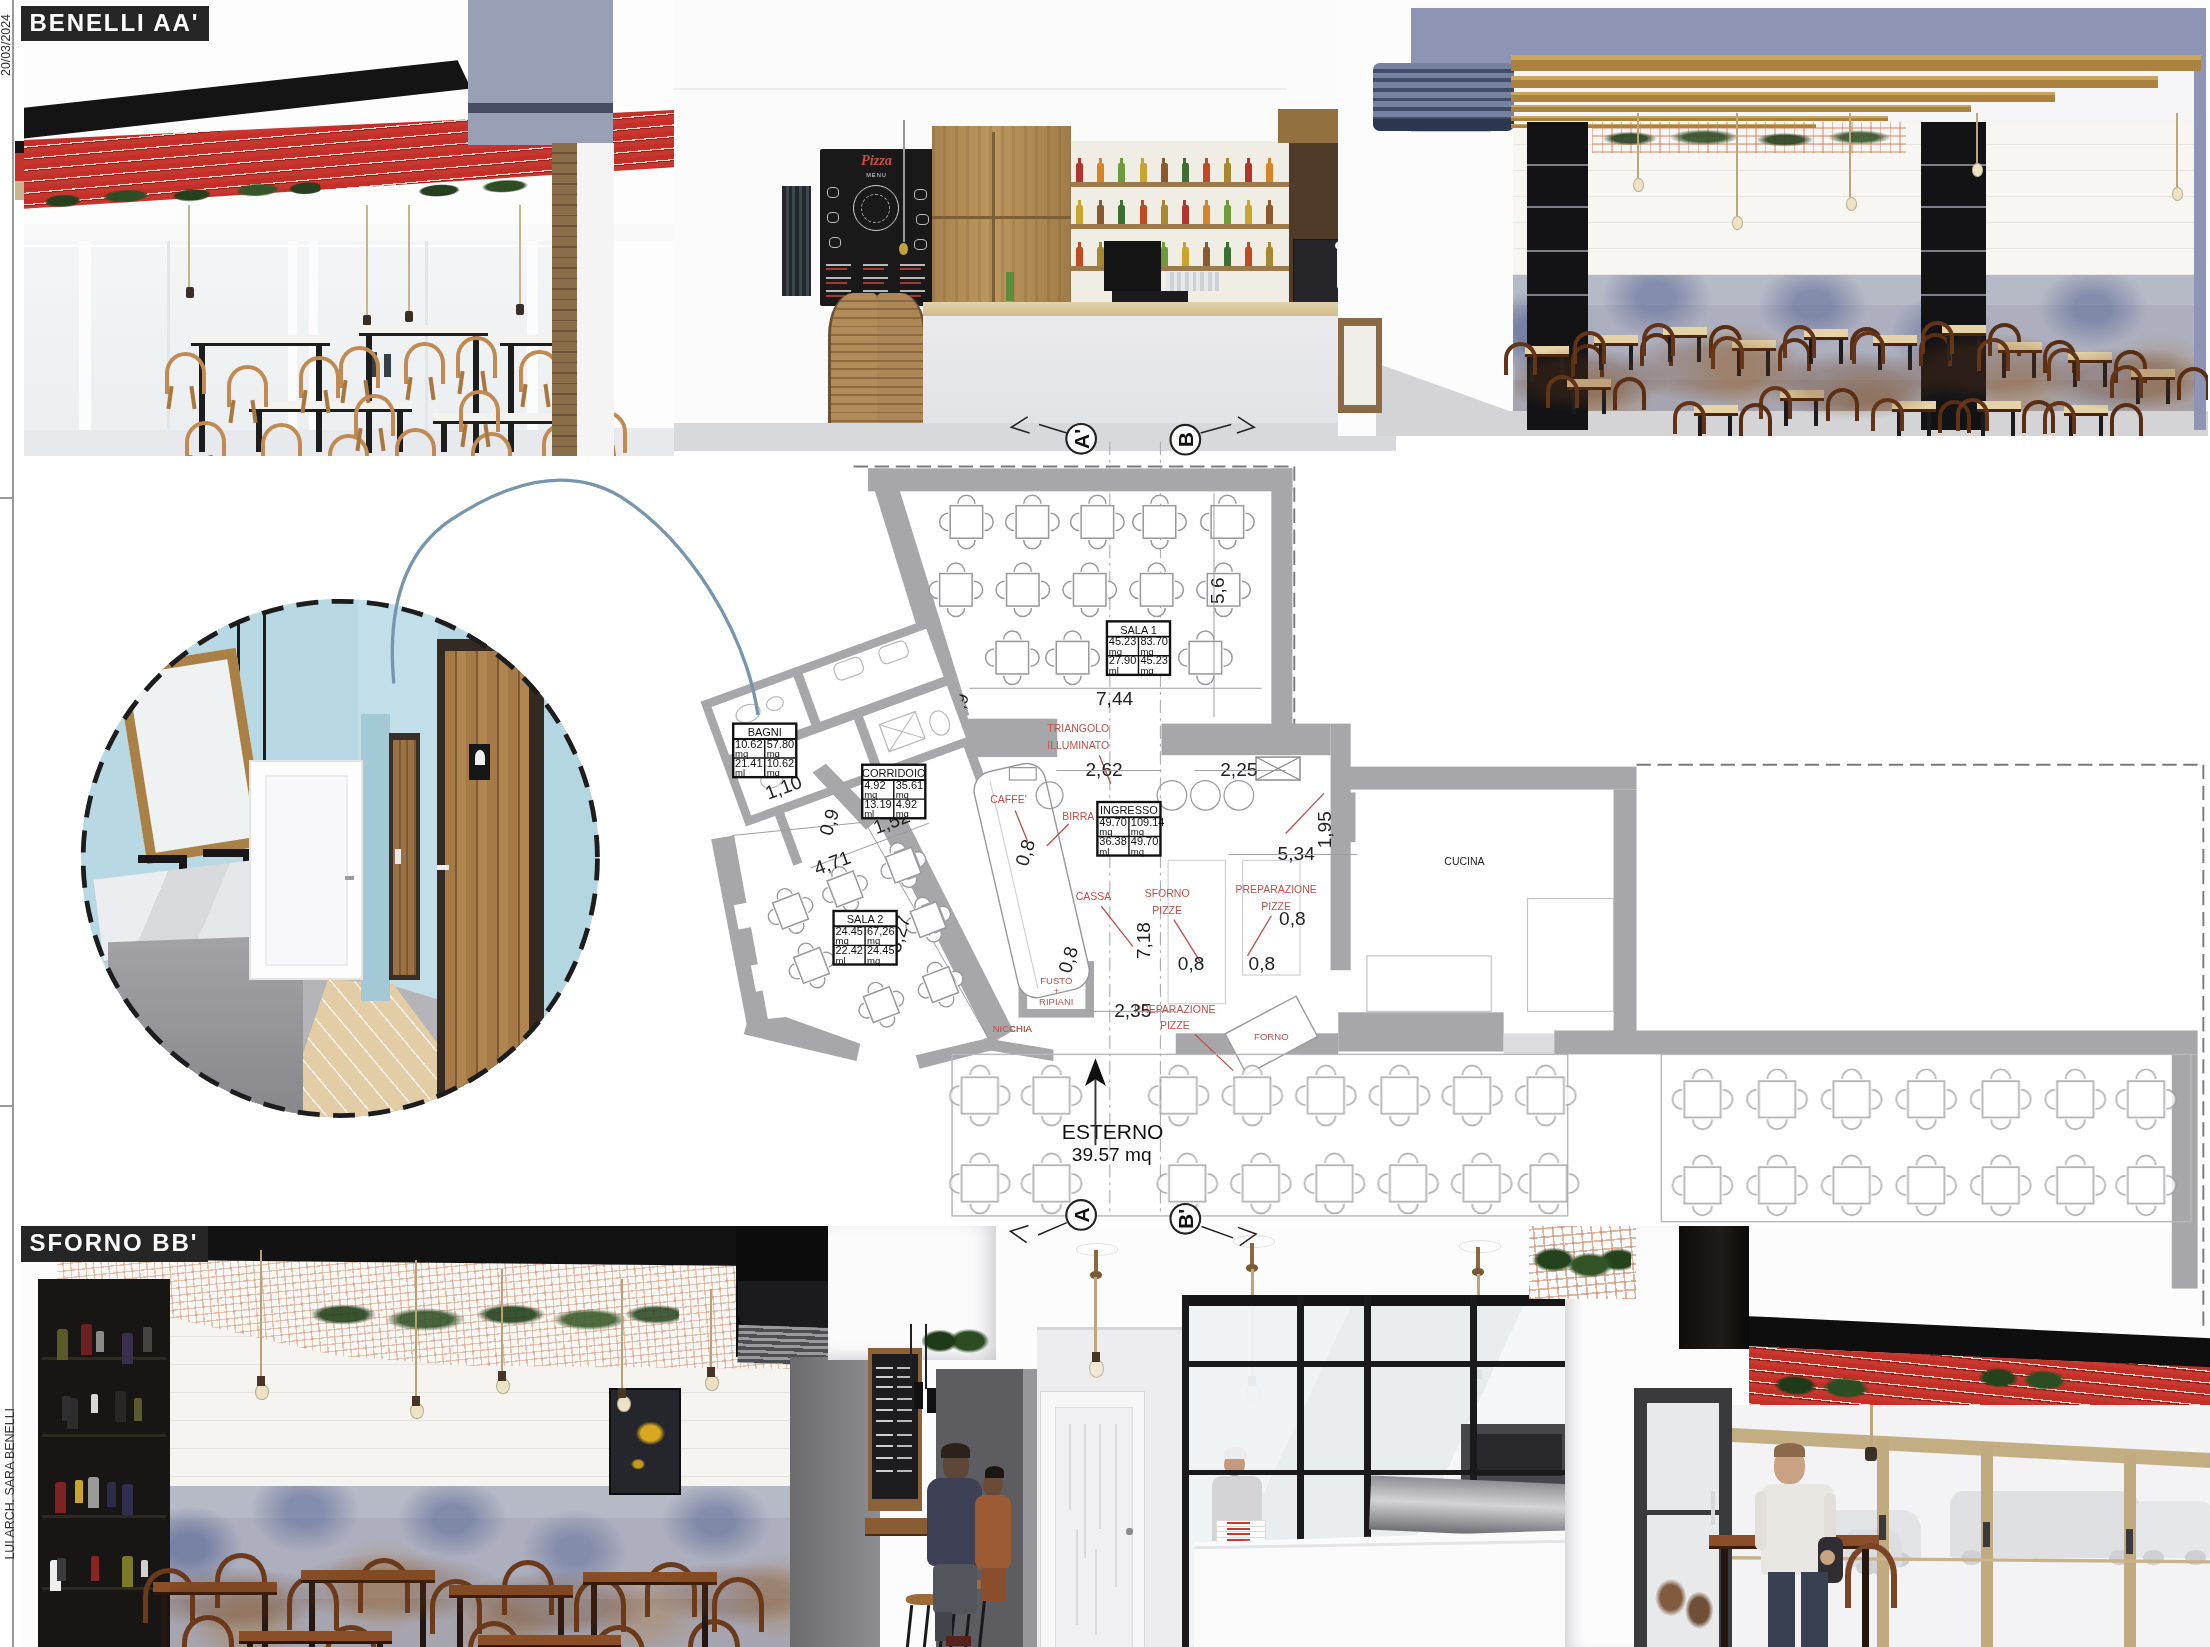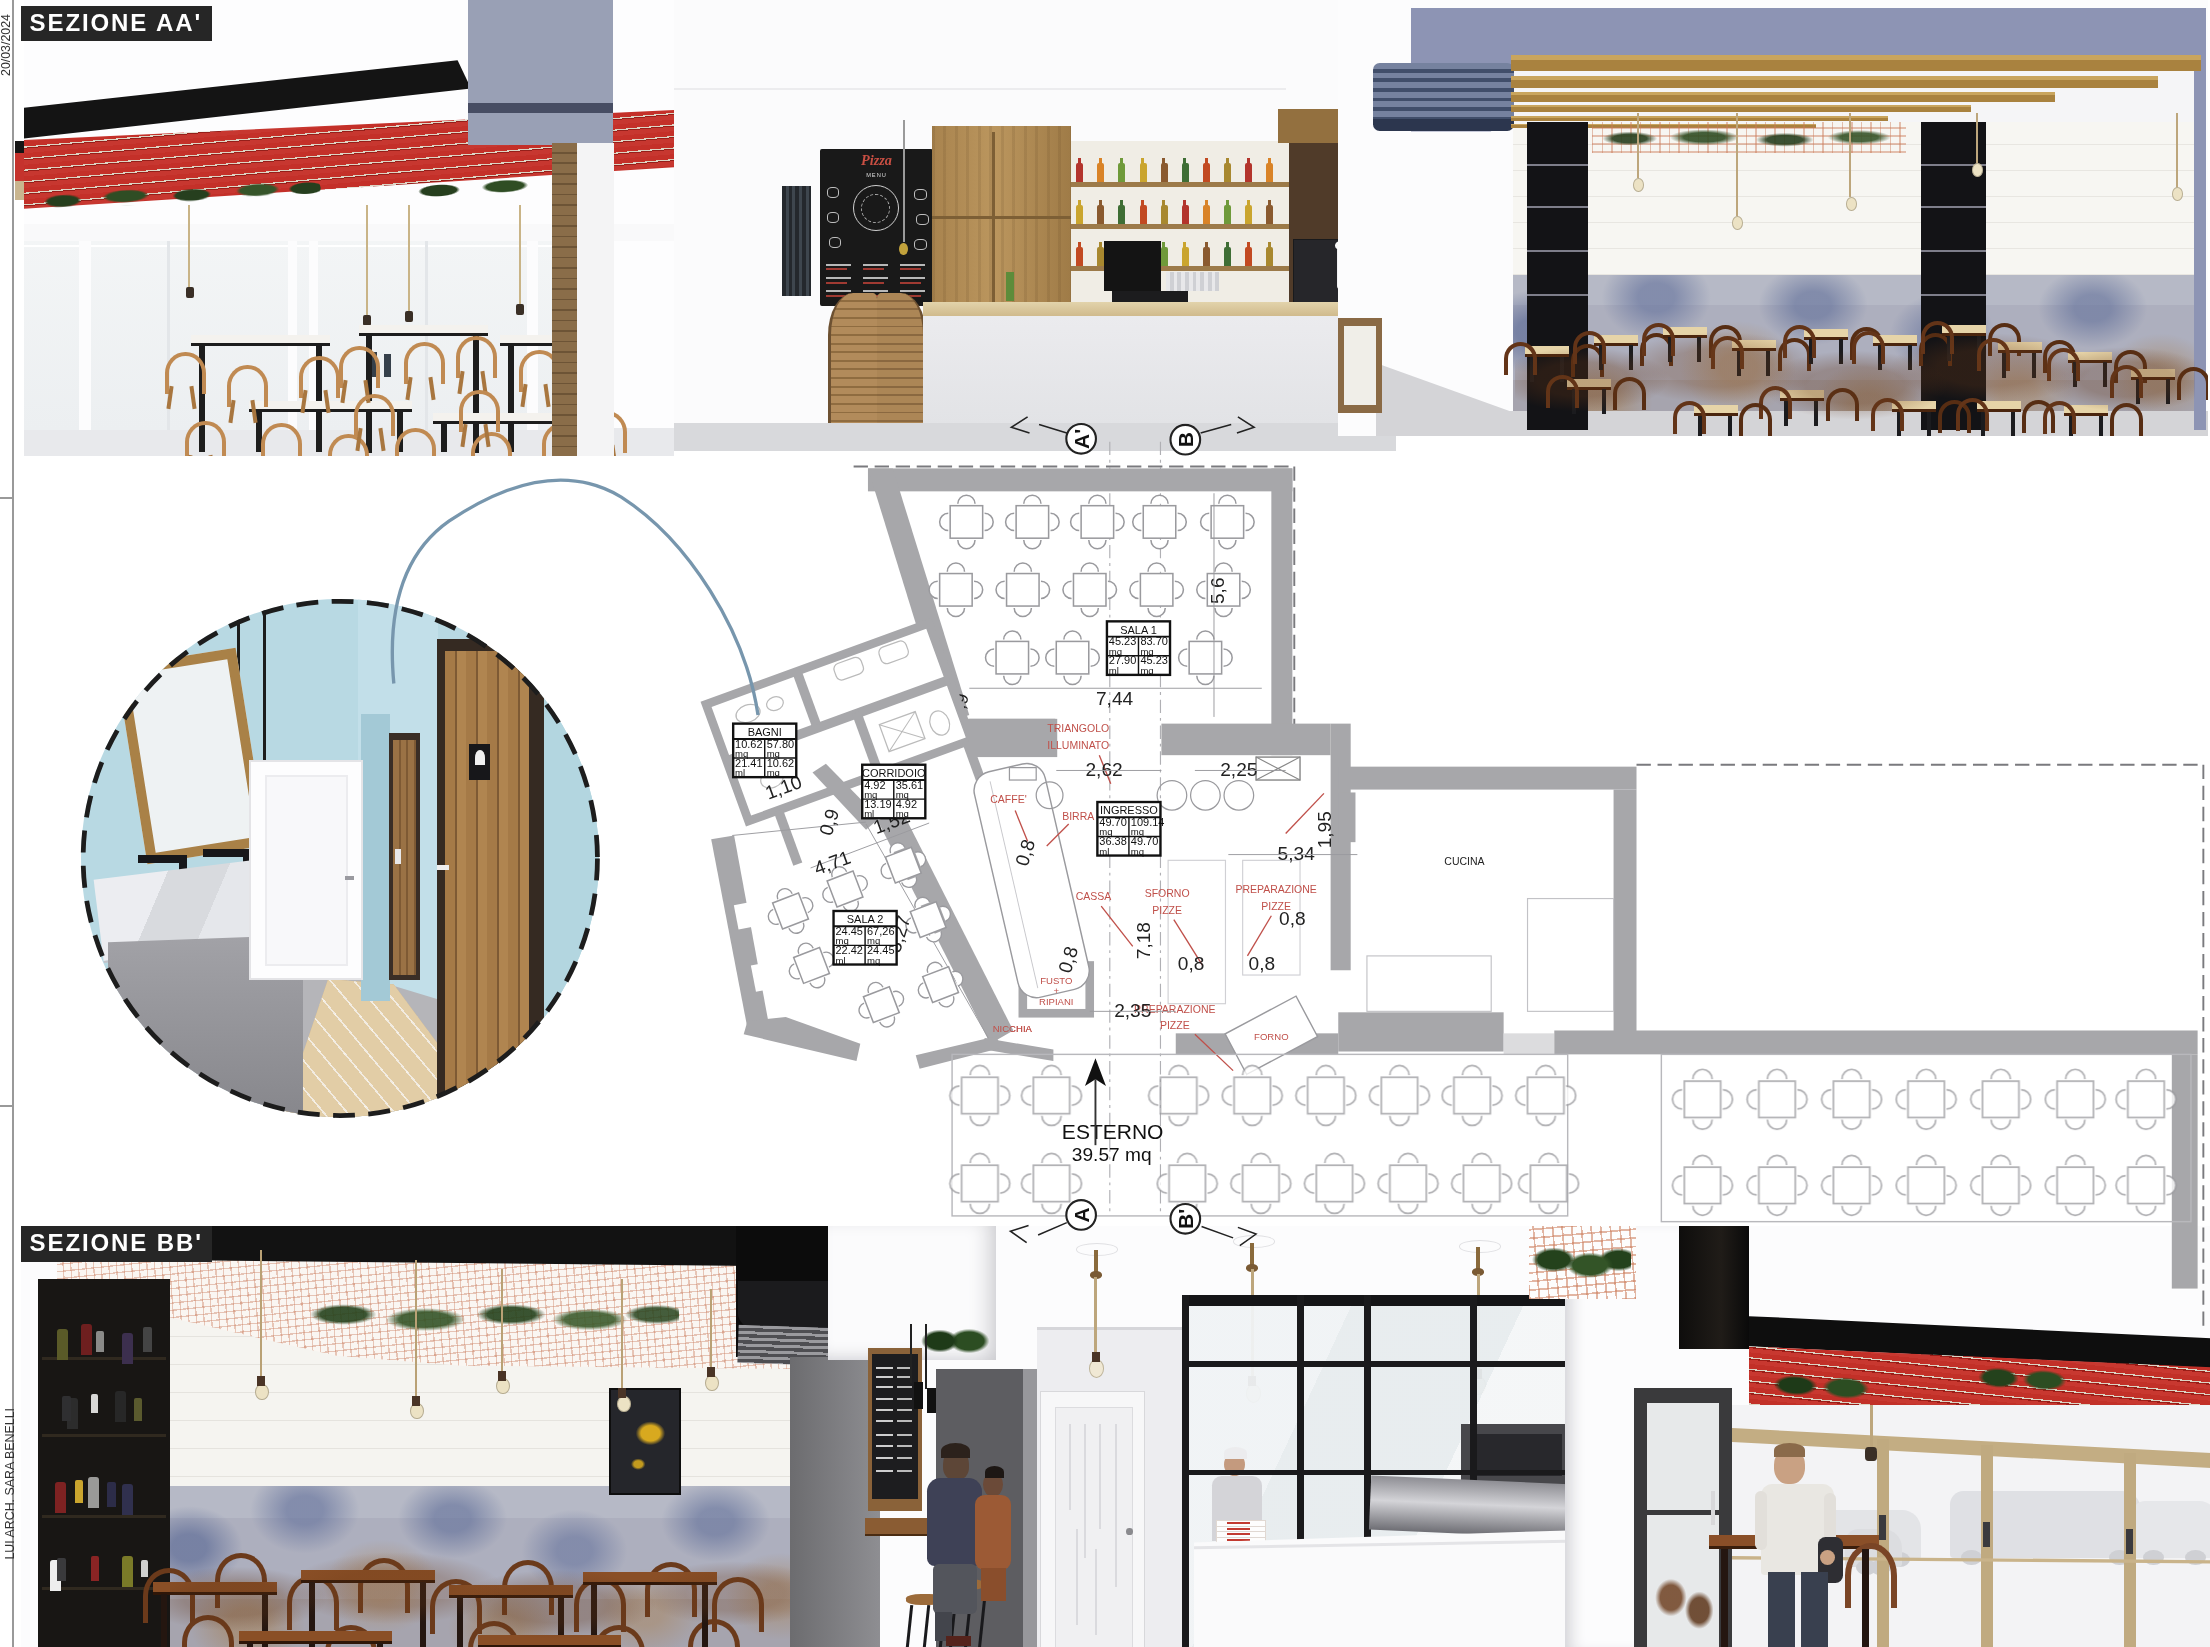--- a/index.html
+++ b/index.html
@@ -902,14 +902,14 @@
 <circle cx="1240" cy="1275" r="15.5" fill="#fff" stroke="#222" stroke-width="2.2"></circle>
 <text x="1240" y="1275" font-size="22" font-weight="bold" fill="#111" text-anchor="middle" dominant-baseline="central" transform="rotate(-90 1240 1275)">B'</text>
 <line x1="1257" y1="1283" x2="1290" y2="1295" stroke="#222" stroke-width="1.6"></line>
 <path d="M1075,436 L1058,447 L1077,453" fill="none" stroke="#222" stroke-width="1.6"></path>
 <path d="M1295,436 L1312,447 L1294,453" fill="none" stroke="#222" stroke-width="1.6"></path>
 <path d="M1074,1300 L1057,1288 L1076,1282" fill="none" stroke="#222" stroke-width="1.6"></path>
 <path d="M1297,1303 L1314,1291 L1295,1284" fill="none" stroke="#222" stroke-width="1.6"></path>
 <path d="M 412,715 C 405,640 420,580 470,545 C 540,498 600,490 650,520 C 720,565 780,660 793,748" fill="none" stroke="#7796ad" stroke-width="3.5"></path>
 <circle cx="356" cy="898" r="269" fill="none" stroke="#1d1d1d" stroke-width="5" stroke-dasharray="23 14"></circle>
 </svg>
-<div class="lbl" style="left:21px;top:5.7px">SEZIONE AA'</div>
-<div class="lbl" style="left:21px;top:1226px">SEZIONE BB'</div>
+<div class="lbl" style="left:21px;top:5.7px">BENELLI AA'</div>
+<div class="lbl" style="left:21px;top:1226px">SFORNO BB'</div>
 
 </body></html>

